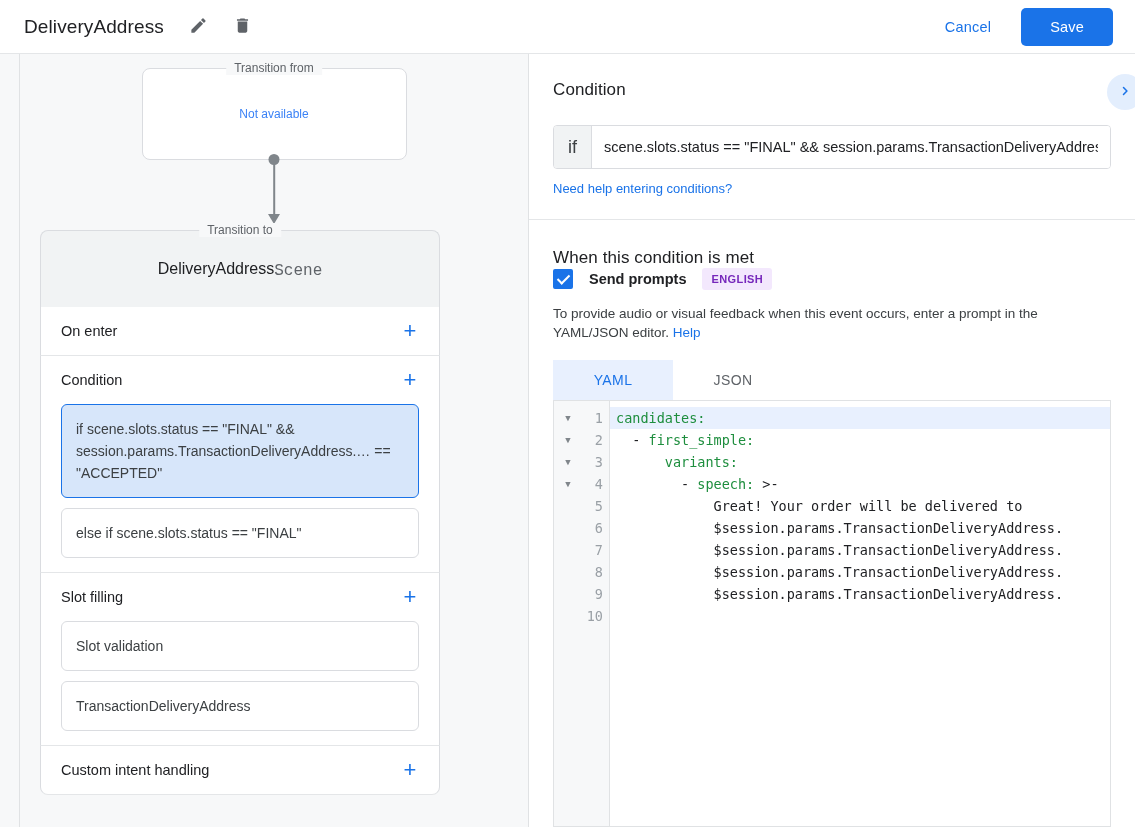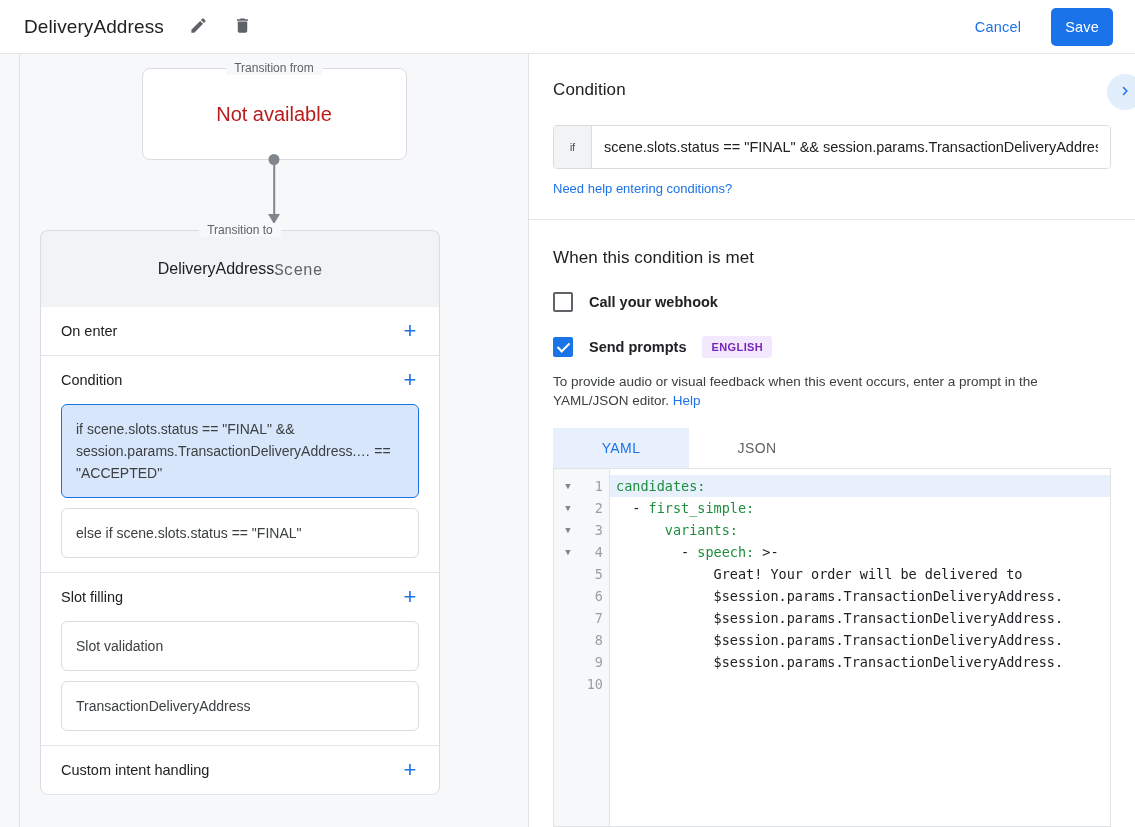--- a/index.html
+++ b/index.html
@@ -33,21 +33,21 @@
   .icon-btn svg { fill: #5f6368; }
   .topbar-spacer { flex: 1 1 auto; }
   .btn-text {
     font-size: 14.5px; font-weight: 500; color: #1a73e8;
     background: none; border: none; cursor: pointer;
     padding: 9px 14px; border-radius: 4px; letter-spacing: .2px;
   }
   .btn-primary {
     font-size: 14.5px; font-weight: 500; color: #fff;
     background: #1a73e8; border: none; cursor: pointer;
-    padding: 11px 14px; border-radius: 5px; margin-left: 16px;
+    padding: 11px 29px; border-radius: 5px; margin-left: 16px;
     letter-spacing: .2px;
   }
 
   
   .body { flex: 1 1 auto; display: flex; min-height: 0; position: relative; }
 
   
   .left-strip { width: 20px; flex: 0 0 20px; background: #f7f8f9; border-right: 1px solid #e0e2e4; }
 
   
@@ -68,21 +68,21 @@
     border-radius: 8px;
     background: #fff;
     height: 92px;
     display: flex; align-items: center; justify-content: center;
   }
   .fieldset .legend {
     position: absolute; top: -8px; left: 50%; transform: translateX(-50%);
     background: #f7f8f9; padding: 0 8px;
     font-size: 12px; color: #5f6368; white-space: nowrap;
   }
-  .fieldset .node-title { font-size: 20px; color: #b91c1c; }
+  .fieldset .node-title { font-size: 12px; color: #3b82f6; }
 
   .connector { width: 265px; margin: 0 auto; position: relative; height: 70px; }
   .connector .dot {
     position: absolute; left: 50%; top: -6px; transform: translateX(-50%);
     width: 11px; height: 11px; border-radius: 50%; background: #80868b;
   }
   .connector .line {
     position: absolute; left: 50%; top: 0px; transform: translateX(-50%);
     width: 1.6px; height: 58px; background: #80868b;
   }
@@ -160,39 +160,39 @@
     display: flex; flex-direction: column;
     position: relative;
   }
   .rp-section { padding: 0 24px; }
   .rp-top { padding-top: 26px; padding-bottom: 22px; border-bottom: 1px solid #e4e6e8; }
   .rp-heading { font-size: 17px; color: #202124; letter-spacing: .1px; }
 
   .cond-row { display: flex; margin-top: 25px; border: 1px solid #dadce0; border-radius: 4px; overflow: hidden; height: 44px; }
   .cond-if {
     flex: 0 0 38px; background: #f1f3f4; display: flex; align-items: center; justify-content: center;
-    font-size: 10px; color: #3c4043; border-right: 1px solid #dadce0;
+    font-size: 18px; color: #3c4043; border-right: 1px solid #dadce0;
   }
   .cond-input {
     flex: 1 1 auto; border: none; outline: none; padding: 0 12px;
     font-size: 14.5px; color: #202124; font-family: "Liberation Sans", sans-serif;
     background: #fff; min-width: 0;
   }
   .help-link { display: inline-block; margin-top: 12px; font-size: 13px; color: #1a73e8; cursor: pointer; text-decoration: none; }
 
   .chev-btn {
     position: absolute; right: -8px; top: 20px;
     width: 36px; height: 36px; border-radius: 18px;
     background: #e3eefd; display: flex; align-items: center; justify-content: center;
     cursor: pointer; border: none;
   }
   .chev-btn svg { fill: #1a73e8; }
 
   .rp-bottom { padding-top: 28px; display: flex; flex-direction: column; min-height: 0; flex: 1 1 auto; }
-  .rp-bottom .rp-heading { margin-bottom: 24px; }
+  .rp-bottom .rp-heading { }
 
   .check-row { display: flex; align-items: center; margin-bottom: 24px; }
   .checkbox {
     width: 20px; height: 20px; border: 2px solid #5f6368; border-radius: 2px;
     background: #fff; cursor: pointer; flex: 0 0 20px;
   }
   .checkbox.checked { background: #1a73e8; border-color: #1a73e8; position: relative; }
   .checkbox.checked::after {
     content: ""; position: absolute; left: 5px; top: 1px;
     width: 5px; height: 10px; border: solid #fff; border-width: 0 2px 2px 0;
@@ -202,21 +202,21 @@
   .badge {
     margin-left: 16px; background: #f3e8fd; color: #7627bb;
     font-size: 11px; font-weight: bold; letter-spacing: .4px;
     padding: 5px 9px; border-radius: 3px;
   }
   .desc { font-size: 13.5px; color: #3c4043; line-height: 19px; margin: -10px 0 18px 0; }
   .desc a { color: #1a73e8; text-decoration: none; cursor: pointer; }
 
   .tabs { display: flex; margin-bottom: 0; }
   .tab {
-    padding: 12px 0; width: 136px; text-align: center;
+    padding: 12px 0; width: 120px; text-align: center;
     font-size: 14px; font-weight: 500; letter-spacing: .4px;
     color: #5f6368; cursor: pointer; background: #fff; border: none;
     font-family: "Liberation Sans", sans-serif;
   }
   .tab.active { color: #1a73e8; background: #e8f0fe; }
 
   .editor {
     flex: 1 1 auto; min-height: 0;
     border: 1px solid #e0e2e4;
     display: flex;
@@ -359,24 +359,20 @@
             <svg width="18" height="18" viewBox="0 0 24 24">
                 <path d="M9.29 6.71a1 1 0 0 0 0 1.41L13.17 12l-3.88 3.88a1 1 0 1 0 1.42 1.41l4.59-4.59a1 1 0 0 0 0-1.41L10.71 6.7a1 1 0 0 0-1.42.01z"></path>
               </svg>
           </span>
         </button>
       </div>
 
       <div class="rp-section rp-bottom">
         <div class="rp-heading">When this condition is met</div>
 
-        <div class="check-row">
-          <div class="checkbox"></div>
-          <span class="check-label">Call your webhook</span>
-        </div>
 
         <div class="check-row">
           <div class="checkbox checked"></div>
           <span class="check-label">Send prompts</span>
           <span class="badge">ENGLISH</span>
         </div>
 
         <div class="desc">
           <span>To provide audio or visual feedback when this event occurs, enter a prompt in the YAML/JSON editor. </span><a>Help</a>
         </div>

